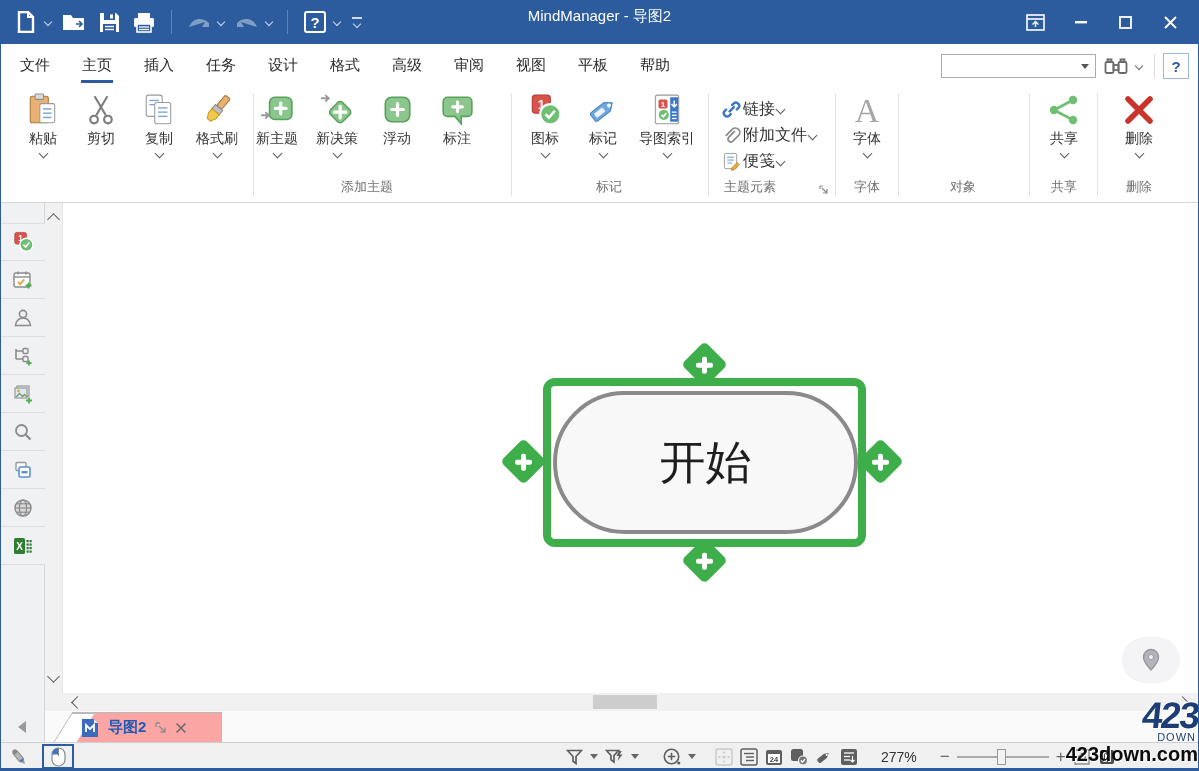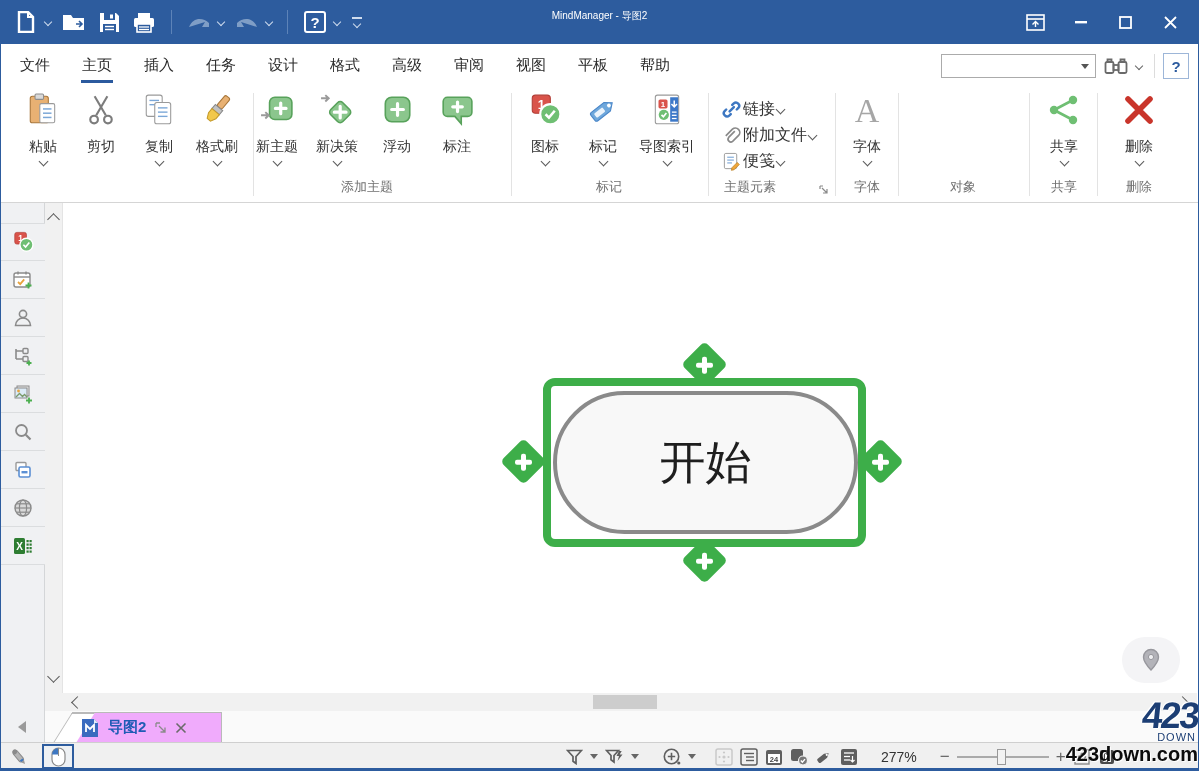--- a/index.html
+++ b/index.html
@@ -6,42 +6,42 @@
 html,body{width:1199px;height:771px}
 body{position:relative;font-family:"Liberation Sans",sans-serif;background:#fff;overflow:hidden}
 svg{display:block}
 
 .titlebar{position:absolute;left:0;top:0;width:1199px;height:44px;background:#2d5c9e;display:flex;align-items:center}
 .qat{display:flex;align-items:center;padding-left:10px;gap:3px;z-index:2}
 .qbtn{width:32px;height:30px;display:flex;align-items:center;justify-content:center;border-radius:2px}
 .qchv{width:6px;height:6px;border-right:1.4px solid #cfdcee;border-bottom:1.4px solid #cfdcee;transform:rotate(45deg);margin:0 4px 0 0}
 .qsep{width:1px;height:24px;background:#5d83b8;margin:0 8px}
 .qdash{width:10px;height:2px;background:#cfdcee;margin-bottom:2px}
-.apptitle{position:absolute;left:0;right:0;top:0;height:32px;display:flex;align-items:center;justify-content:center;color:#fff;font-size:10px;pointer-events:none}
+.apptitle{position:absolute;left:0;right:0;top:0;height:32px;display:flex;align-items:center;justify-content:center;color:#fff;font-size:15px;pointer-events:none}
 .wctrls{position:absolute;right:6px;top:0;height:44px;display:flex;align-items:center;z-index:2}
 .wbtn{width:45px;height:34px;display:flex;align-items:center;justify-content:center}
 
 .menurow{position:absolute;left:0;top:44px;width:1199px;height:44px;background:#fff;display:flex;align-items:center;padding-left:4px}
 .mtab{width:62px;height:44px;line-height:42px;text-align:center;font-size:15px;color:#2a2a2a;position:relative;cursor:default}
 .mtab.active::after{content:"";position:absolute;left:15px;right:15px;bottom:5px;height:3px;background:#2b5a9e}
 .menuright{position:absolute;right:10px;top:44px;height:44px;display:flex;align-items:center;gap:8px}
 .searchbox{width:155px;height:24px;border:1px solid #ababab;background:#fff;position:relative;display:flex;align-items:center}
 .searchbox input{border:0;outline:0;width:130px;height:20px;margin-left:4px;font-size:12px}
 .ddcaret{width:0;height:0;border-left:4px solid transparent;border-right:4px solid transparent;border-top:5px solid #555}
 .sb-caret{position:absolute;right:6px;top:9px}
 .vsep{width:1px;height:24px;background:#dcdcdc}
 .helpbtn{width:26px;height:26px;border:1px solid #9db6d8;display:flex;align-items:center;justify-content:center;color:#2b5a9e;font-weight:bold;font-size:15px;background:#fff}
 
 .ribbon{position:absolute;left:0;top:88px;width:1199px;height:115px;background:#fff;border-bottom:1px solid #d5d5d5}
 .rsep{position:absolute;top:5px;height:103px;width:1px;background:#e3e3e3}
 .rgroup{position:absolute;top:0;height:114px}
 .rbtns{display:flex;align-items:flex-start;height:88px}
 .rbtn{display:flex;flex-direction:column;align-items:center;padding-top:5px;height:88px;cursor:default}
 .ric{width:34px;height:34px}
-.rlbl{font-size:14px;color:#333;margin-top:11px;white-space:nowrap}
+.rlbl{font-size:14px;color:#333;margin-top:3px;white-space:nowrap}
 .chv{width:7px;height:7px;border-right:1.5px solid #5a5a5a;border-bottom:1.5px solid #5a5a5a;transform:rotate(45deg);margin-top:2px}
 .glabel{position:absolute;left:0;right:0;bottom:6px;text-align:center;font-size:13px;color:#707070}
 .trow{display:flex;align-items:center;gap:2px;height:26px;font-size:16px;color:#333;padding-left:8px;cursor:default}
 .trow .chv{margin-top:0}
 .launcher{position:absolute;right:2px;bottom:6px;width:12px;height:12px}
 
 .sidebar{position:absolute;left:0;top:203px;width:45px;height:539px;background:#f0f1f3;border-right:1px solid #d4d6d8}
 .stools{position:absolute;left:0;top:20px;width:45px}
 .sitem{width:45px;height:38px;display:flex;align-items:center;justify-content:center;border-bottom:1px solid #dbdddf;background:#f0f1f3}
 .sitem:first-child{border-top:1px solid #dbdddf}
@@ -62,21 +62,21 @@
 .d-top{left:688px;top:348px}.d-bottom{left:688px;top:544px}.d-left{left:507px;top:445px}.d-right{left:864px;top:445px}
 .plus{position:absolute;left:50%;top:50%;width:17px;height:17px;transform:translate(-50%,-50%) rotate(-45deg)}
 .plus::before{content:"";position:absolute;left:0;top:6.2px;width:17px;height:4.6px;background:#fff;border-radius:2px}
 .plus::after{content:"";position:absolute;left:6.2px;top:0;width:4.6px;height:17px;background:#fff;border-radius:2px}
 .topicpill{position:absolute;left:553px;top:391px;width:305px;height:143px;background:#f8f8f8;border:4px solid #8a8a8a;border-radius:72px;display:flex;align-items:center;justify-content:center;font-size:46px;color:#1e1e1e}
 .pinbtn{position:absolute;left:1122px;top:637px;width:58px;height:46px;border-radius:23px;background:#f4f4f6;display:flex;align-items:center;justify-content:center}
 
 .tabbar{position:absolute;left:0;top:711px;width:1199px;height:31px;background:#fafafa}
 .tabbar-left{position:absolute;left:0;top:0;width:45px;height:31px;background:#f0f1f3;border-right:1px solid #d4d6d8;display:flex;align-items:center;justify-content:center}
 .tnav{width:0;height:0;border-top:6px solid transparent;border-bottom:6px solid transparent;border-right:8px solid #9a9a9a}
-.dtab{position:absolute;left:72px;top:1px;width:150px;height:30px;background:#f0abfc;border-top:1px solid #b9b9b9;border-right:1px solid #b9b9b9;display:flex;align-items:center;gap:8px;padding-left:8px}
+.dtab{position:absolute;left:72px;top:1px;width:150px;height:30px;background:#fca5a5;border-top:1px solid #b9b9b9;border-right:1px solid #b9b9b9;display:flex;align-items:center;gap:8px;padding-left:8px}
 .dtab::before{content:"";position:absolute;left:-10px;top:0;width:22px;height:30px;background:#fff;transform:skewX(-32deg);border-left:1px solid #b9b9b9;border-top:1px solid #b9b9b9;z-index:0}
 .dtab>*{position:relative;z-index:1}
 .dtab-label{color:#1f5bb5;font-weight:bold;font-size:15px}
 
 .statusbar{position:absolute;left:0;top:742px;width:1199px;height:27px;background:#f0f0f0;border-top:1px solid #cfcfcf}
 .sb-left{position:absolute;left:8px;top:0;height:27px;display:flex;align-items:center;gap:8px}
 .mousebox{width:32px;height:25px;border:2px solid #2d5c9e;display:flex;align-items:center;justify-content:center;background:#eef1f4}
 .sb-right{position:absolute;left:566px;top:0;height:27px;display:flex;align-items:center;gap:7px}
 .sb-ic{display:flex;align-items:center;justify-content:center}
 .zoomtxt{font-size:14px;color:#333;margin:0 16px}

